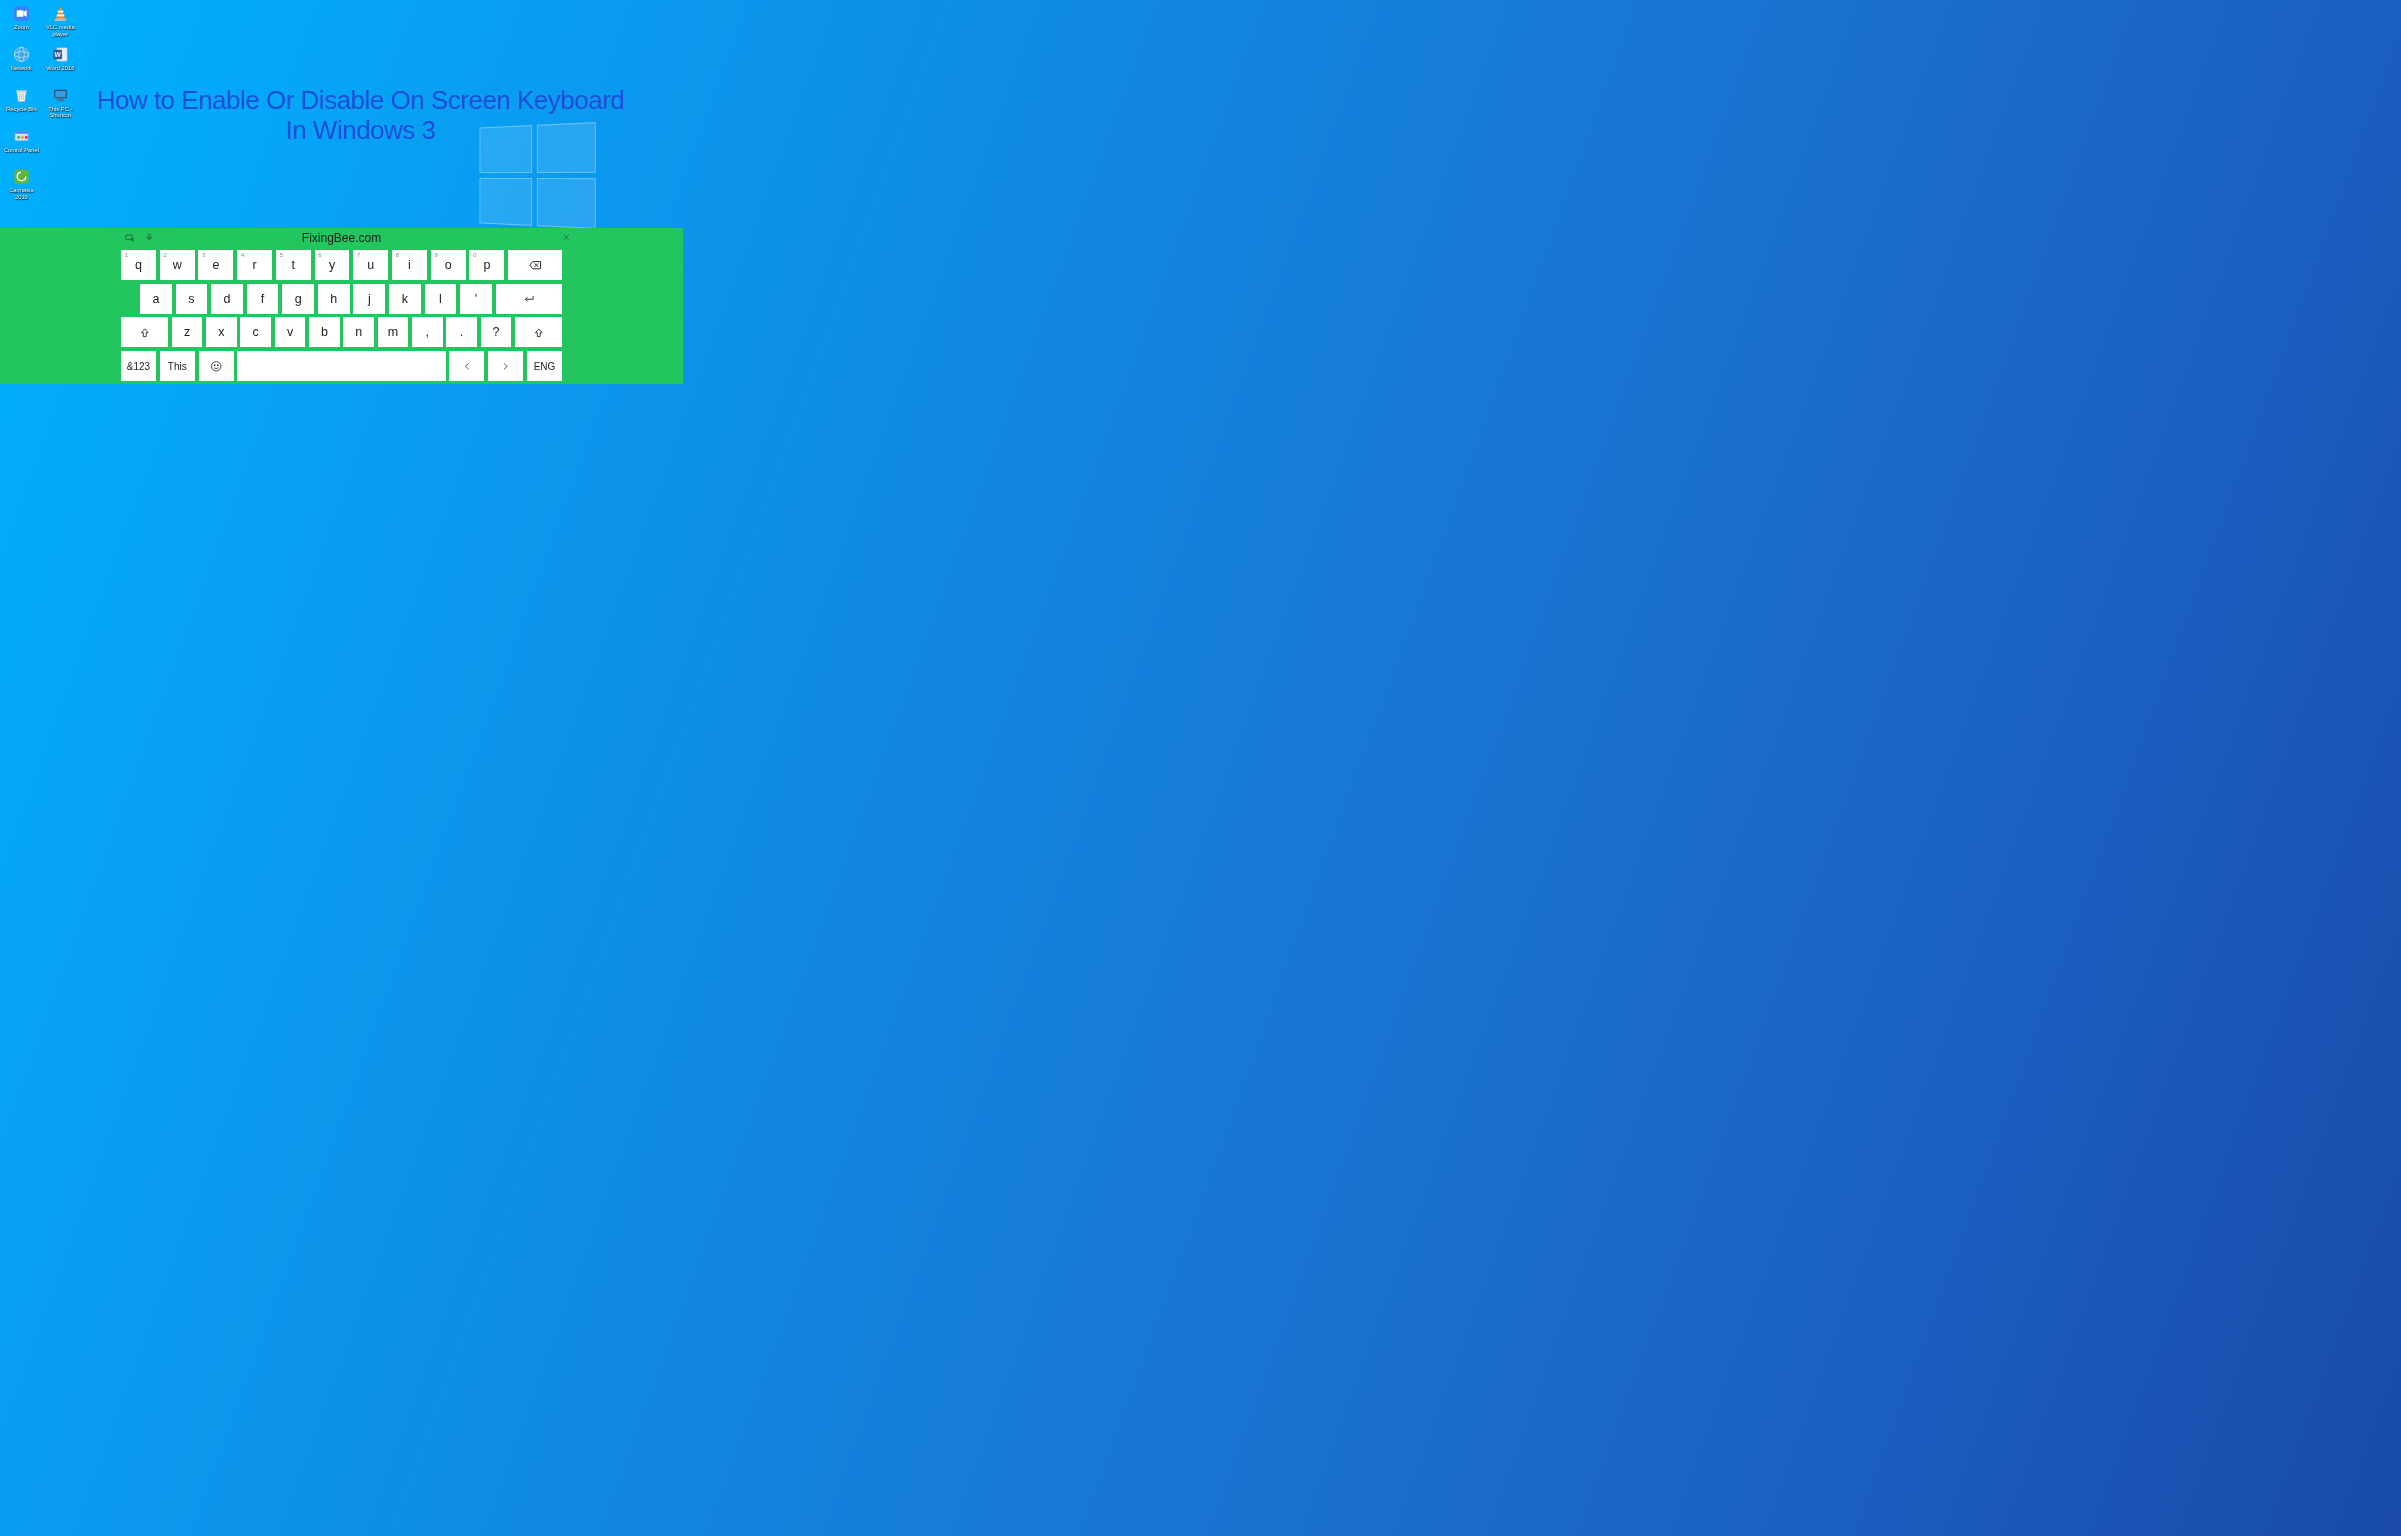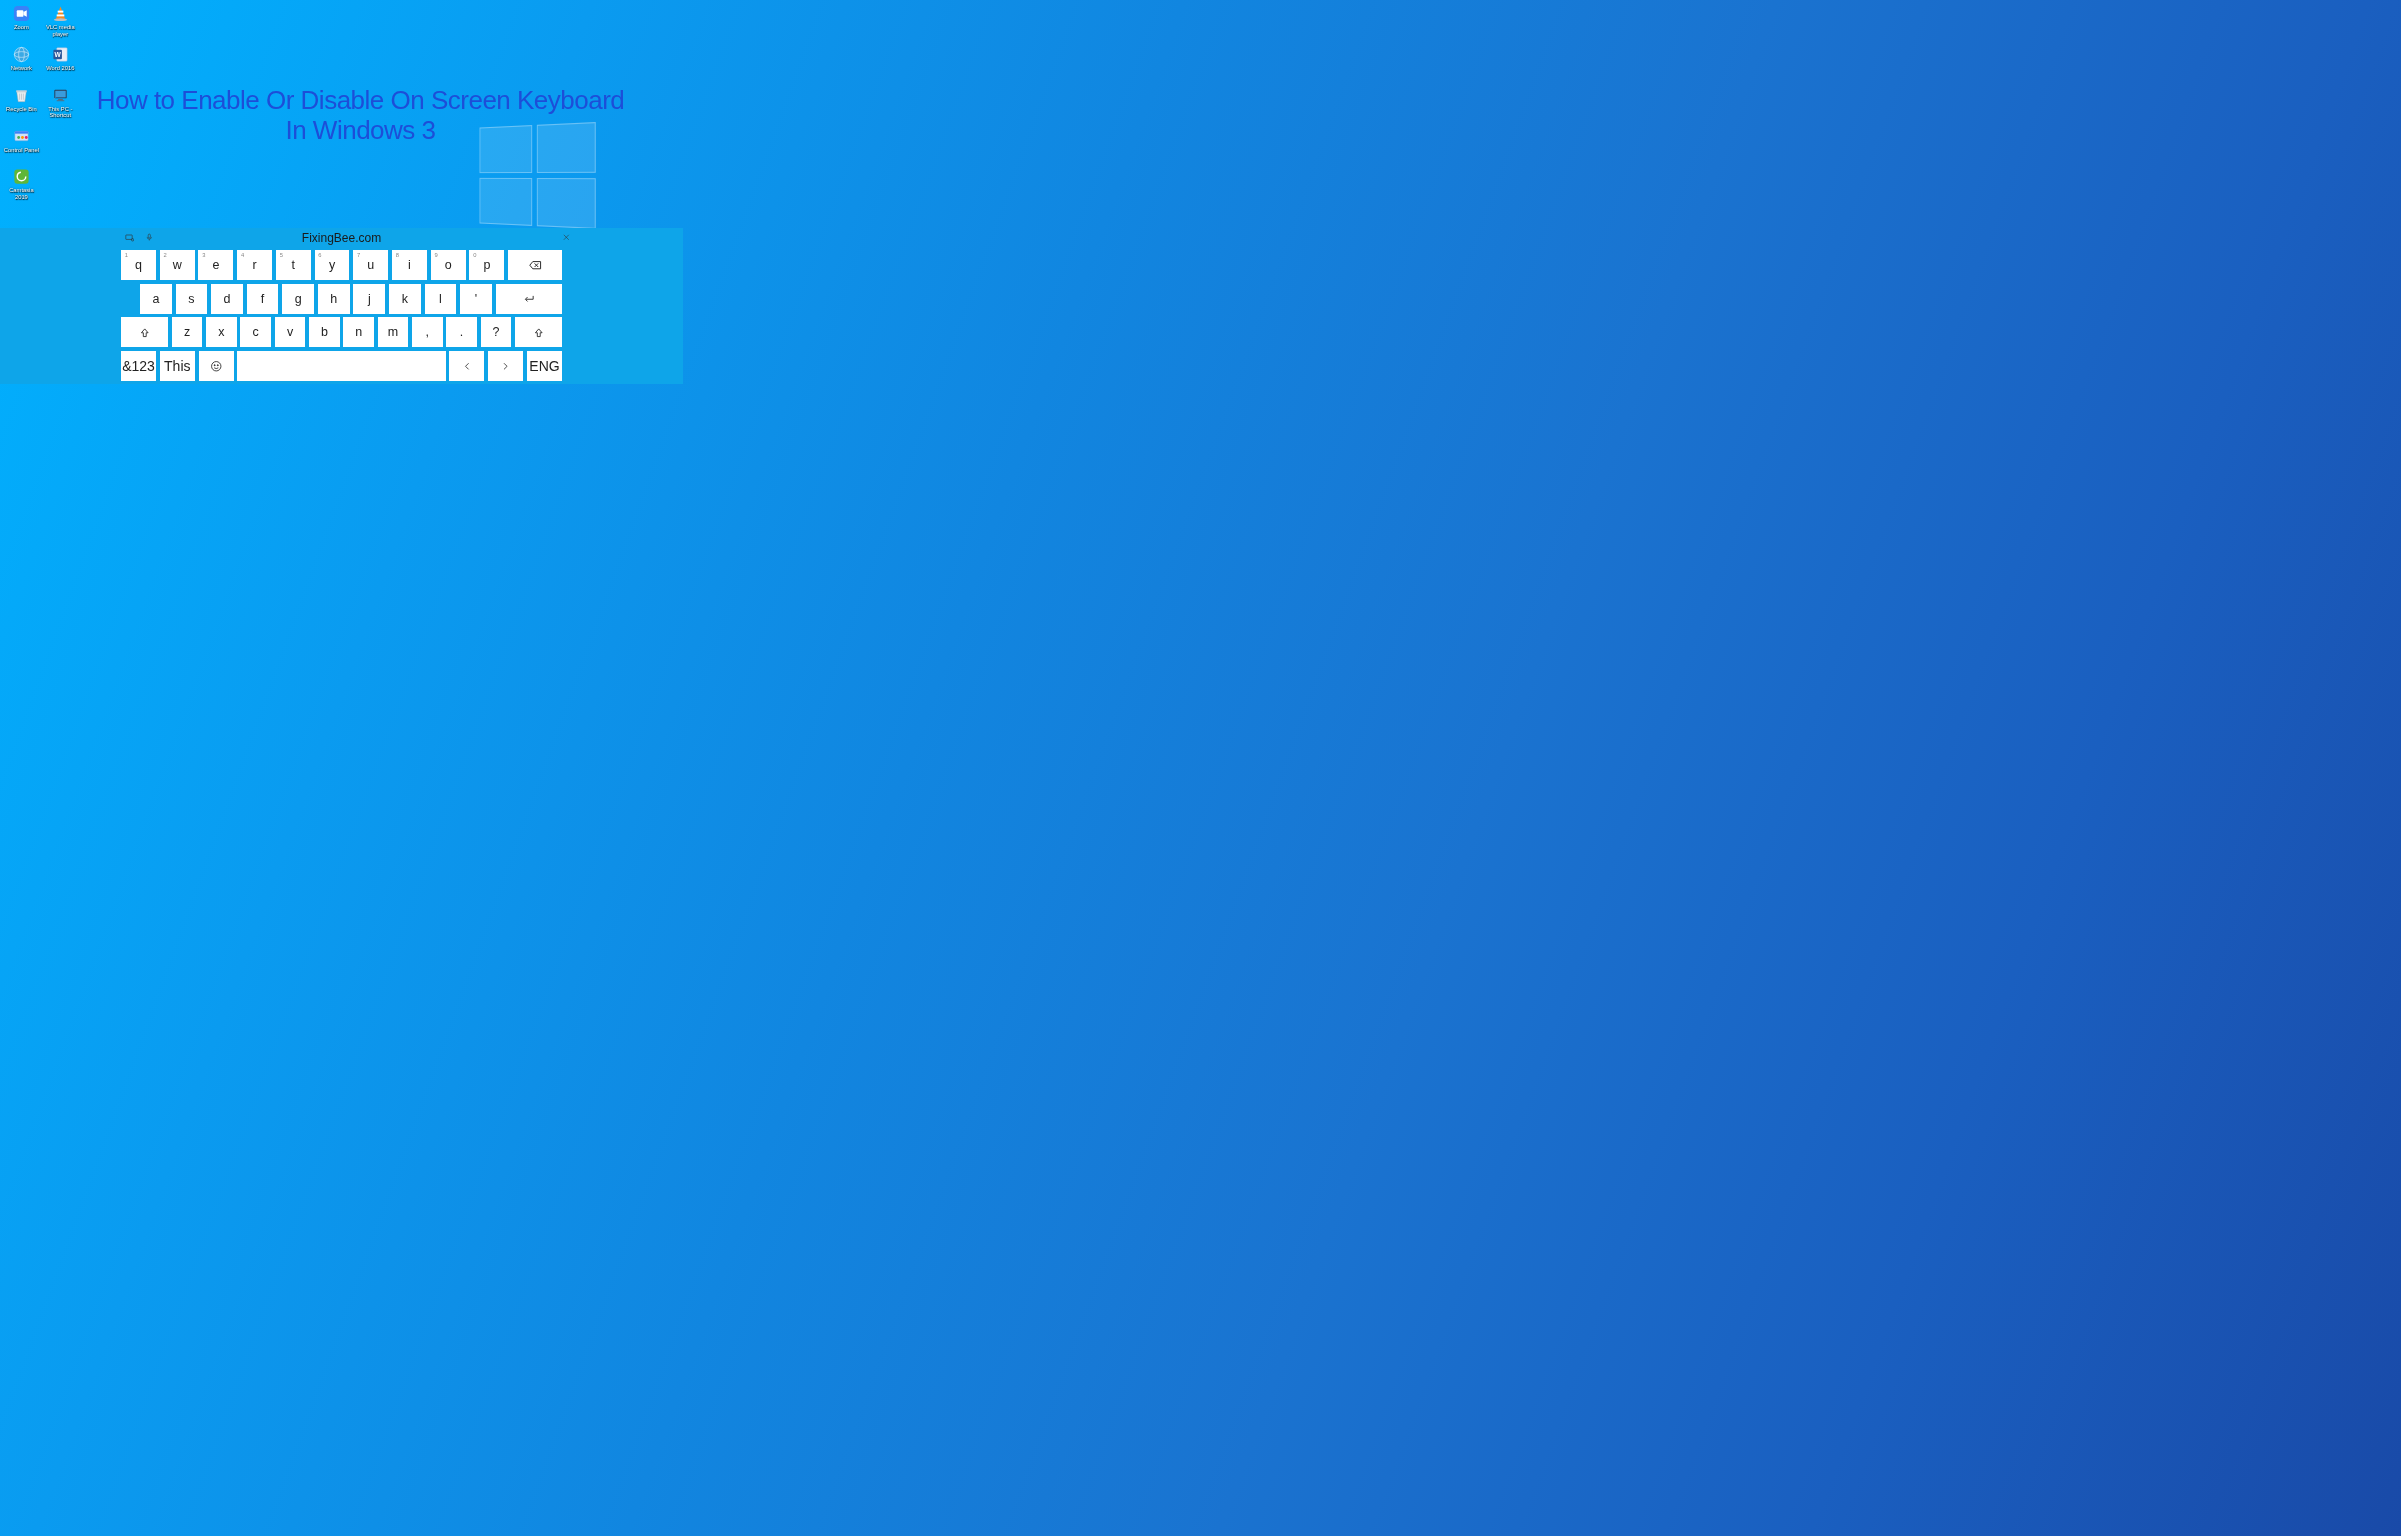--- a/index.html
+++ b/index.html
@@ -81,21 +81,21 @@
   letter-spacing: -0.5px;
 }
 
 
 .kb-panel {
   position: absolute;
   bottom: 0;
   left: 0;
   right: 0;
   height: 156px;
-  background: #0ea5e9;
+  background: #22c55e;
 }
 .kb-header {
   height: 19px;
   display: flex;
   align-items: center;
   position: relative;
   padding: 0 3.8px;
 }
 .kb-header-left {
   position: absolute;
@@ -152,21 +152,21 @@
   top: 1.9px;
   left: 3.8px;
   font-size: 5.8px;
   color: #888;
 }
 .key.w1   { width: 35px; }
 .key.wBack{ width: 54px; }
 .key.wEnter{width: 73px; }
 .key.wShift{width: 54px; }
 .key.wSpace{flex: 1; }
-.key.fn { font-size: 14px; }
+.key.fn { font-size: 10px; }
 .row-indent-1 { padding-left: 19px; padding-right: 0; }
 
 </style>
 </head>
 <body>
 
 <div class="win-logo">
   <div></div>
     <div></div>
     <div></div>

